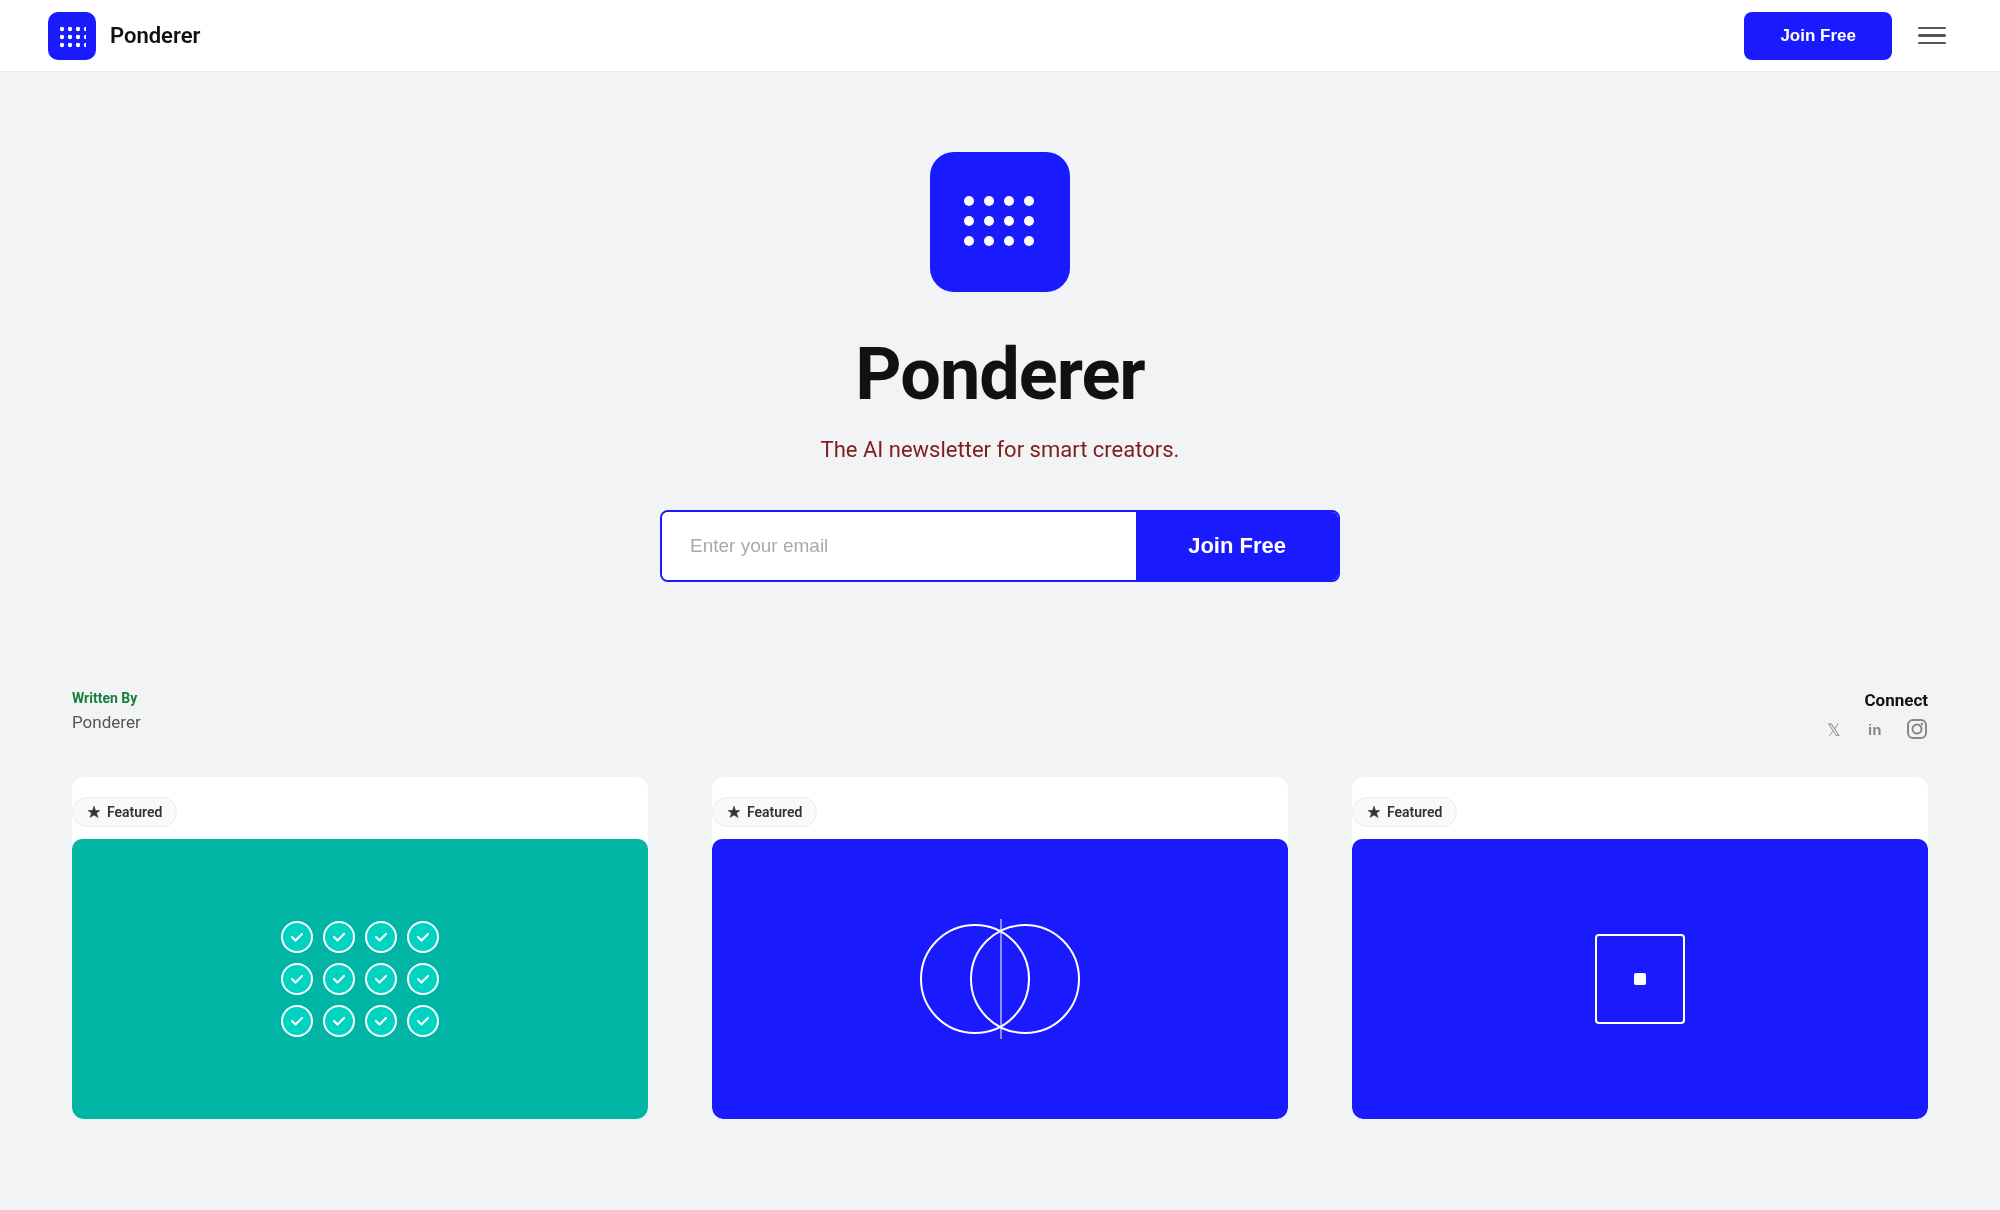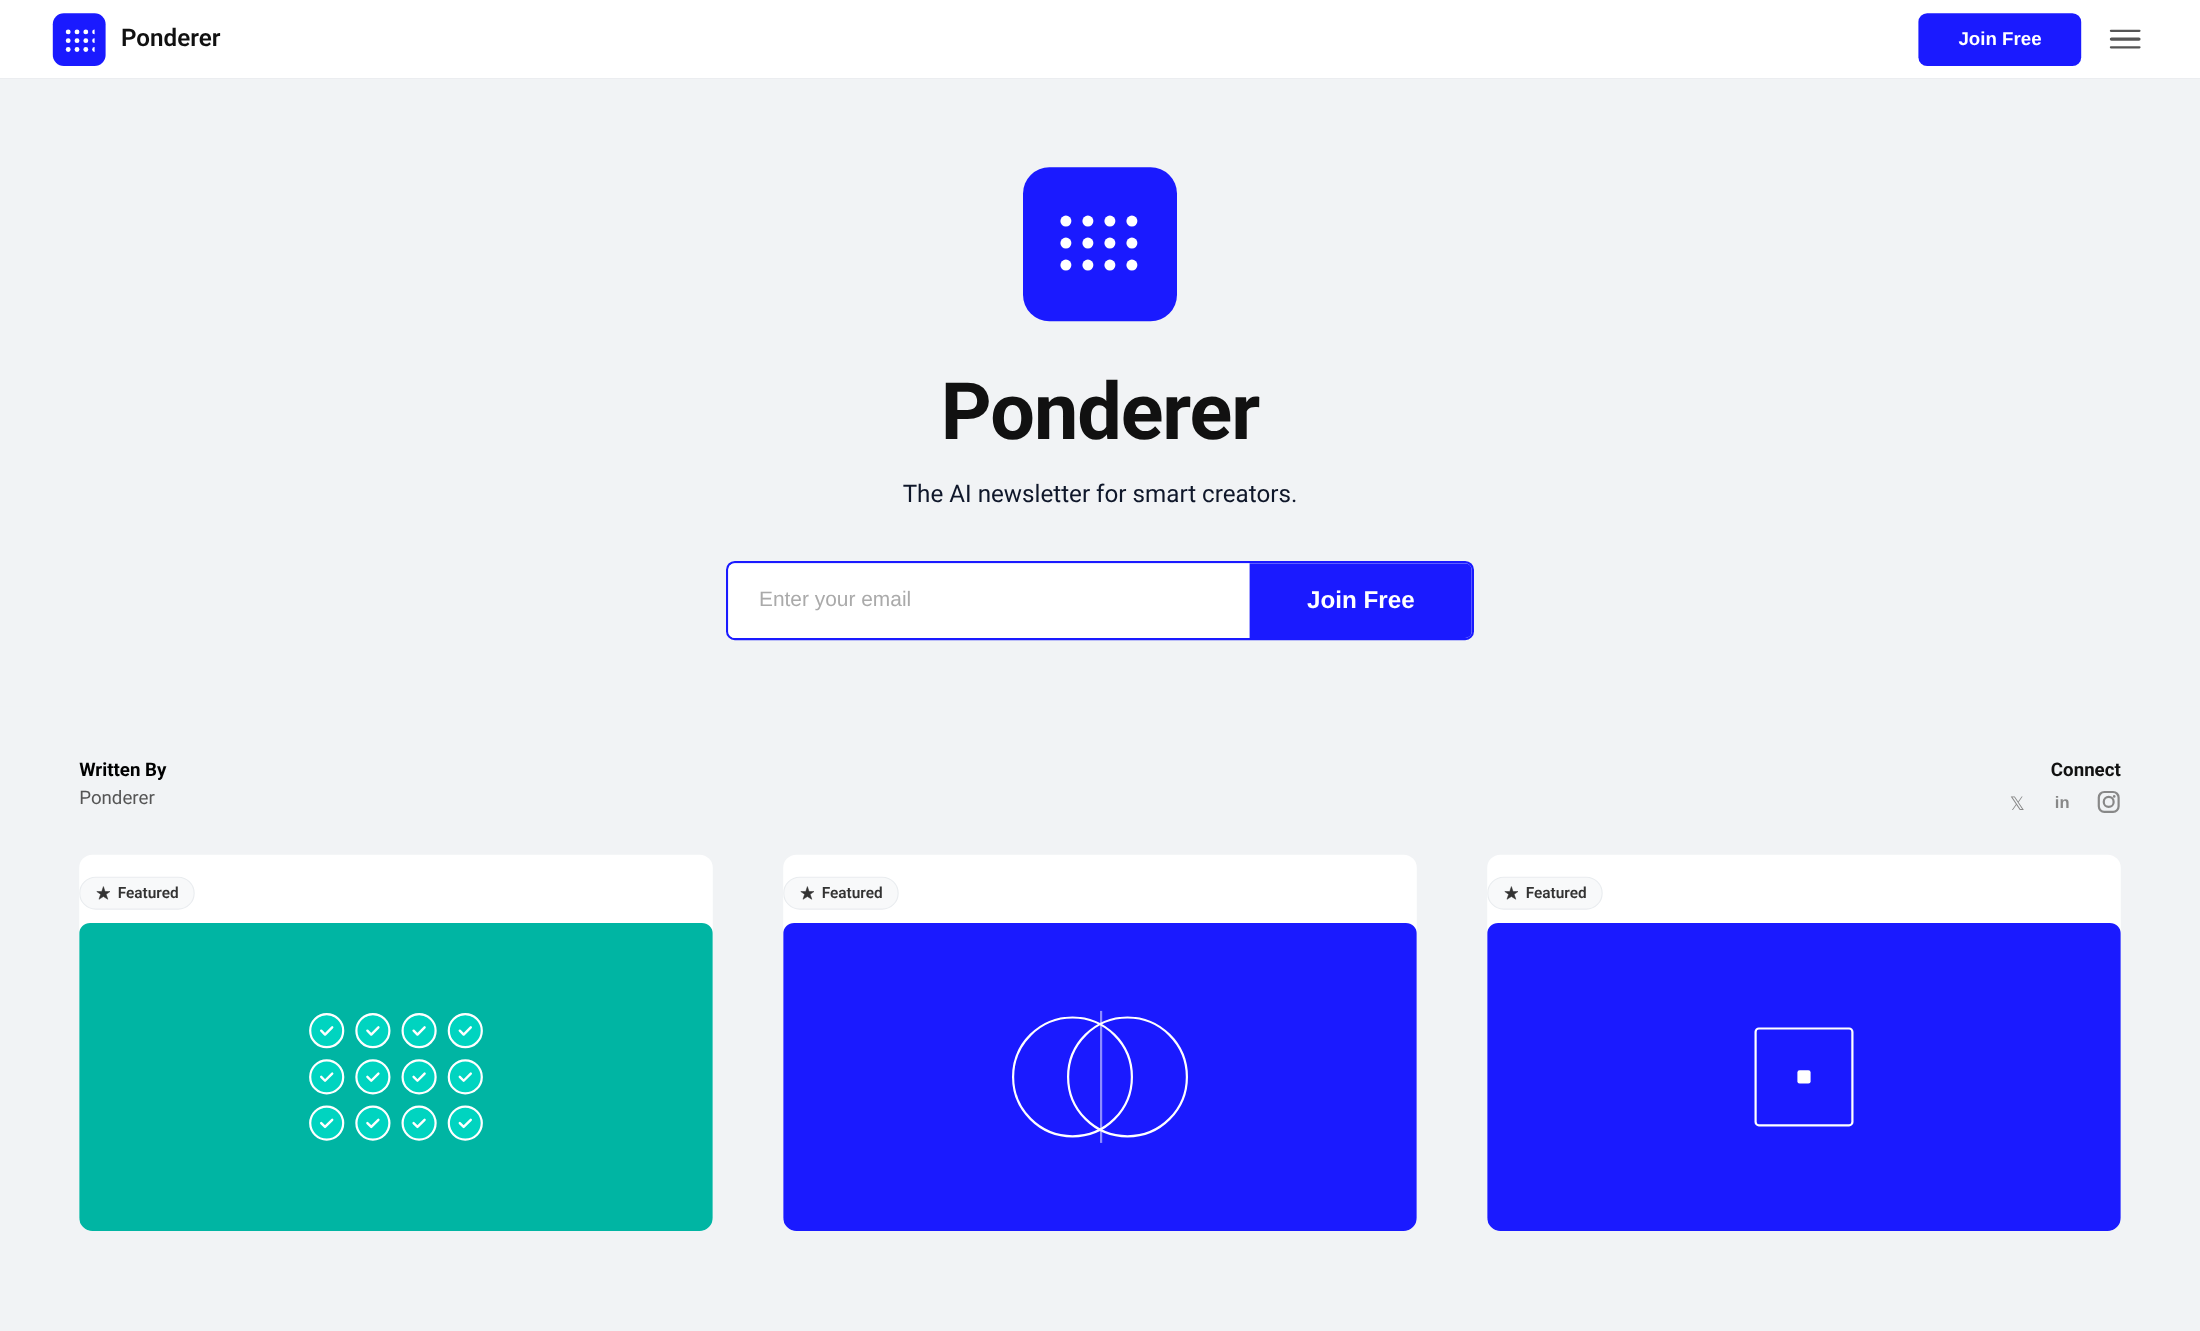--- a/index.html
+++ b/index.html
@@ -114,21 +114,21 @@
     .hero-title {
       font-size: 72px;
       font-weight: 700;
       color: #111111;
       margin-bottom: 20px;
       letter-spacing: -1px;
     }
 
     .hero-subtitle {
       font-size: 22px;
-      color: #0f172a;
+      color: #7f1d1d;
       margin-bottom: 48px;
     }
 
     .email-form {
       display: flex;
       width: 680px;
       height: 72px;
       border: 2px solid #1a1aff;
       border-radius: 8px;
       overflow: hidden;
@@ -163,23 +163,23 @@
     
     .meta-section {
       display: flex;
       justify-content: space-between;
       align-items: flex-start;
       padding: 48px 72px 32px;
       background-color: #f1f3f5;
     }
 
     .written-by-label {
-      font-size: 17px;
+      font-size: 14px;
       font-weight: 700;
-      color: #000000;
+      color: #15803d;
       margin-bottom: 6px;
     }
 
     .written-by-name {
       font-size: 17px;
       color: #555555;
     }
 
     .connect-section {
       display: flex;

